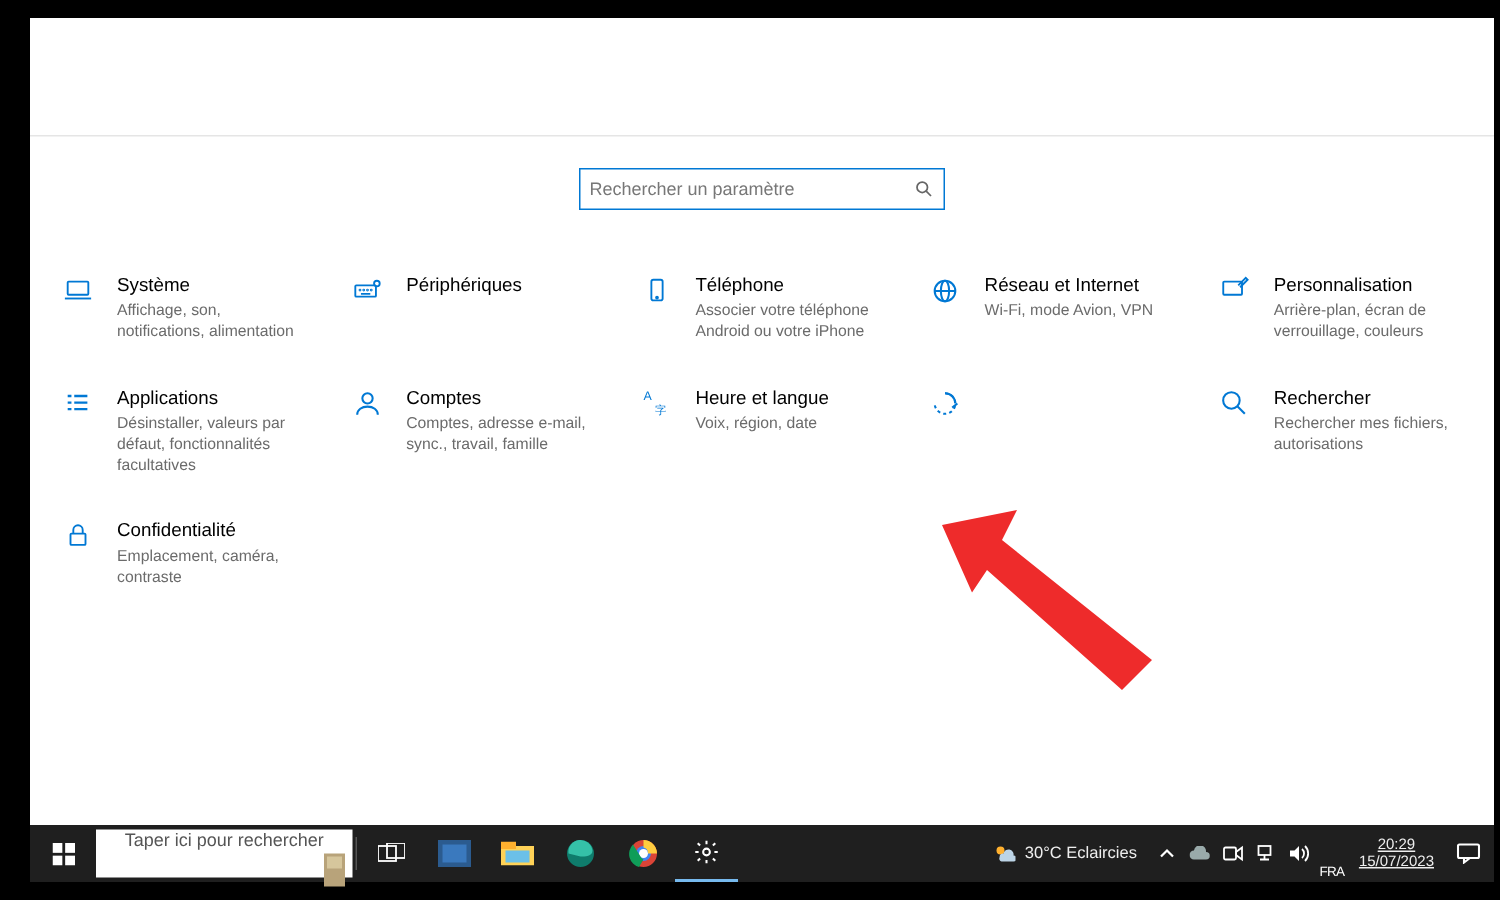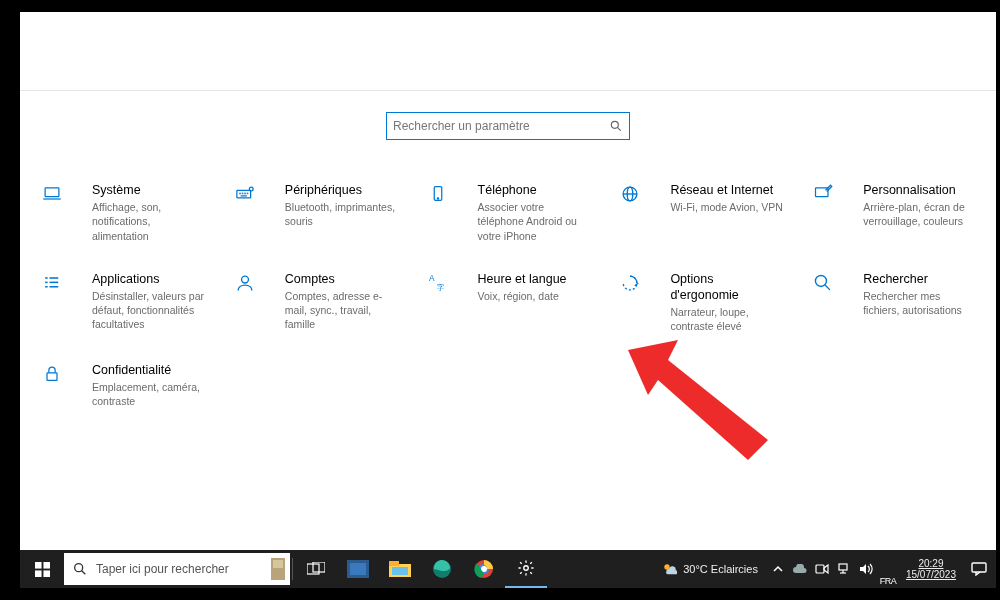--- a/index.html
+++ b/index.html
@@ -15,36 +15,36 @@
     border: none; outline: none; flex: 1; font-size: 12px; color: #333; background: transparent;
   }
   .searchbox input::placeholder { color: #777; font-size: 12px; }
   .searchbox .sicon { width: 14px; height: 14px; color: #666; flex-shrink: 0; }
   .grid {
     position: absolute; left: 10px; top: 170px; right: 10px;
     display: grid; grid-template-columns: repeat(5, 1fr); column-gap: 8px; row-gap: 28px;
   }
   .tile { display: flex; align-items: flex-start; padding: 0 8px; cursor: pointer; }
   .tile .ic { width: 28px; height: 24px; flex-shrink: 0; color: #0078d4; display: flex; align-items: center; justify-content: center; }
-  .tile .txt { margin-left: 26px; }
+  .tile .txt { margin-left: 12px; }
   .tile .ttl { font-size: 12.5px; color: #000; line-height: 1.3; }
   .tile .sub { font-size: 10.5px; color: #6b6b6b; line-height: 1.35; margin-top: 2px; }
 
   
   .arrow { position: absolute; left: 608px; top: 328px; pointer-events: none; }
 
   
   .taskbar {
     position: absolute; left: 0; bottom: 0; width: 100%; height: 38px;
     background: #1f1f1f; color: #fff; display: flex; align-items: center;
   }
   .start { width: 44px; height: 38px; display: flex; align-items: center; justify-content: center; }
   .start svg { width: 15px; height: 15px; }
   .tbsearch {
-    display: flex; align-items: center; background: #fff; height: 32px; width: 226px; margin-left: 0; color: #555;
+    display: flex; align-items: center; background: #fff; height: 32px; width: 171px; margin-left: 0; color: #555; flex-direction: column;
   }
   .tbsearch .mag { width: 16px; height: 16px; margin: 0 8px; color: #333; }
   .tbsearch .ph { font-size: 12px; color: #555; }
   .tbsearch .ct { margin-left: auto; width: 24px; height: 32px; display:flex; align-items:center; justify-content:center; }
   .tbicon { width: 42px; height: 38px; display: flex; align-items: center; justify-content: center; }
   .tbicon.active { border-bottom: 2px solid #76b9ed; }
   .tbsep { width: 1px; height: 22px; background: #555; margin: 0 2px; }
   .weather { display: flex; align-items: center; font-size: 11px; color: #eee; margin-left: auto; margin-right: 8px; }
   .weather .sun { width: 16px; height: 16px; margin-right: 6px; }
   .tray { display: flex; align-items: center; gap: 6px; padding: 0 4px; }
@@ -88,21 +88,20 @@
             <circle cx="8" cy="15" r="0.5" fill="#0078d4"></circle>
             <circle cx="12" cy="15" r="0.5" fill="#0078d4"></circle>
             <circle cx="16" cy="15" r="0.5" fill="#0078d4"></circle>
             <circle cx="20" cy="15" r="0.5" fill="#0078d4"></circle>
             <line x1="9" y1="19" x2="19" y2="19"></line>
             <circle cx="26" cy="8" r="3"></circle>
           </svg>
       </div>
       <div class="txt">
           <div class="ttl">Périphériques</div>
-          <div class="sub">Bluetooth, imprimantes, souris</div>
         </div>
     </div>
 
     <div class="tile">
       <div class="ic">
         <svg viewBox="0 0 32 32" width="20" height="22" fill="none" stroke="#0078d4" stroke-width="2">
             <rect x="10" y="4" width="12" height="22" rx="2"></rect>
             <circle cx="16" cy="23" r="1" fill="#0078d4"></circle>
           </svg>
       </div>
@@ -184,24 +183,20 @@
 
 
     <div class="tile">
       <div class="ic">
         <svg viewBox="0 0 32 32" width="22" height="22" fill="none" stroke="#0078d4" stroke-width="2">
             <path d="M16 6 A10 10 0 1 1 6 16" stroke-dasharray="3 3"></path>
             <path d="M16 6 A10 10 0 0 1 26 16"></path>
             <line x1="23" y1="20" x2="28" y2="16"></line>
           </svg>
       </div>
-      <div class="txt">
-          <div class="ttl">Options d'ergonomie</div>
-          <div class="sub">Narrateur, loupe, contraste élevé</div>
-        </div>
     </div>
 
     <div class="tile">
       <div class="ic">
         <svg viewBox="0 0 32 32" width="22" height="22" fill="none" stroke="#0078d4" stroke-width="2">
             <circle cx="13" cy="13" r="8"></circle>
             <line x1="19" y1="19" x2="26" y2="26"></line>
           </svg>
       </div>
       <div class="txt">

